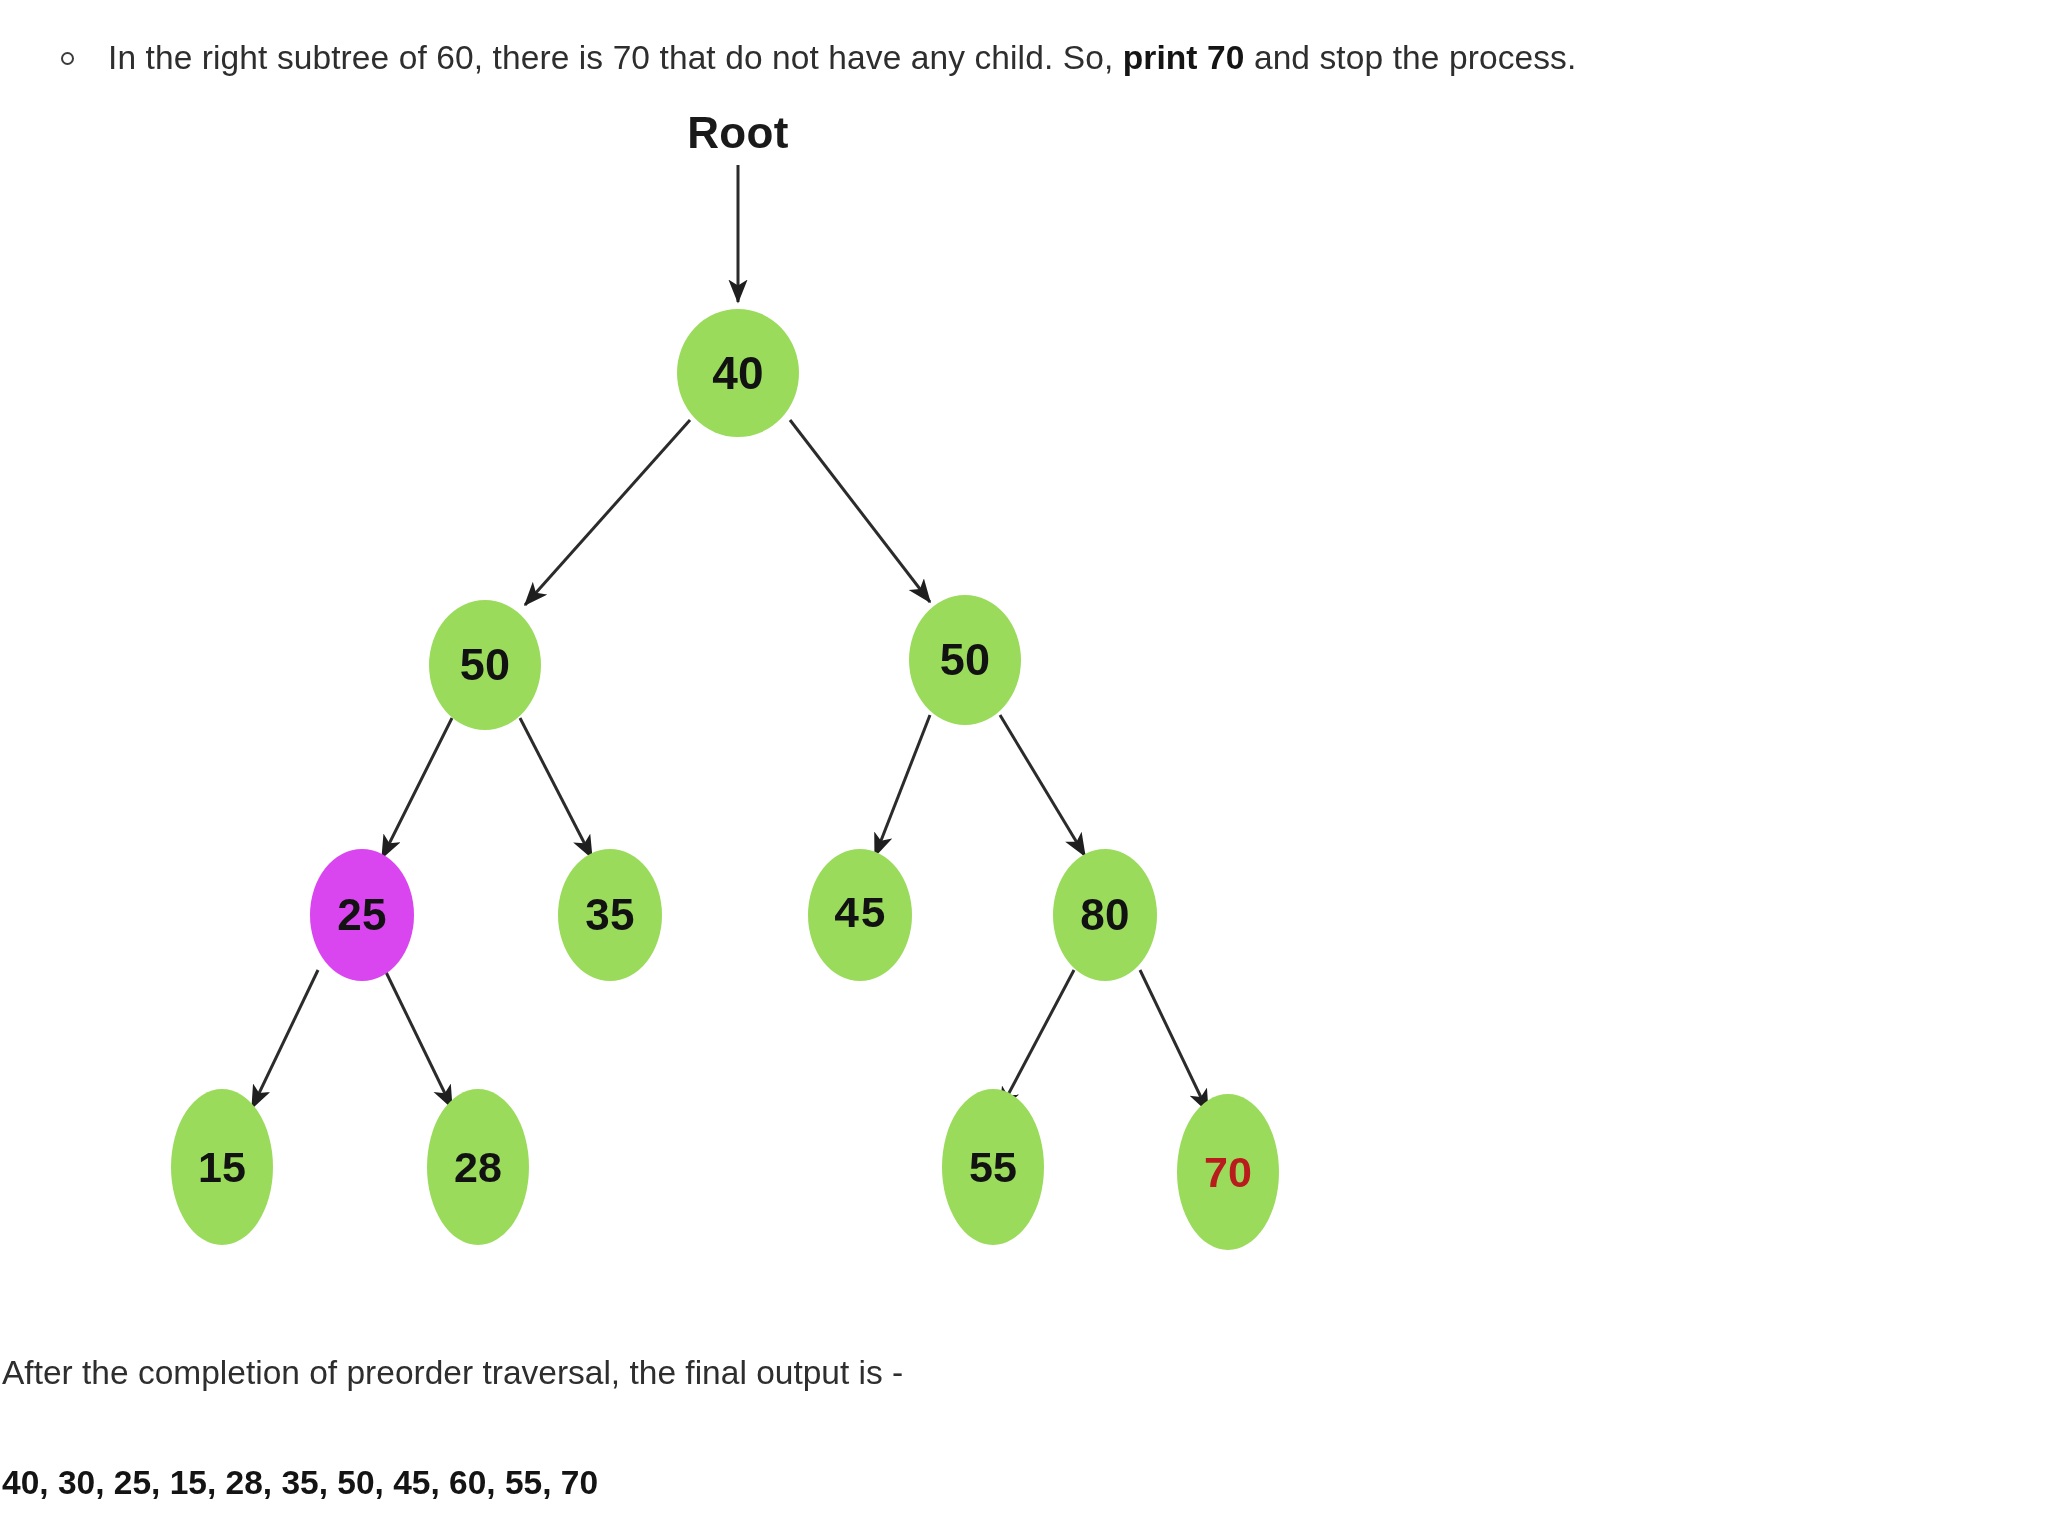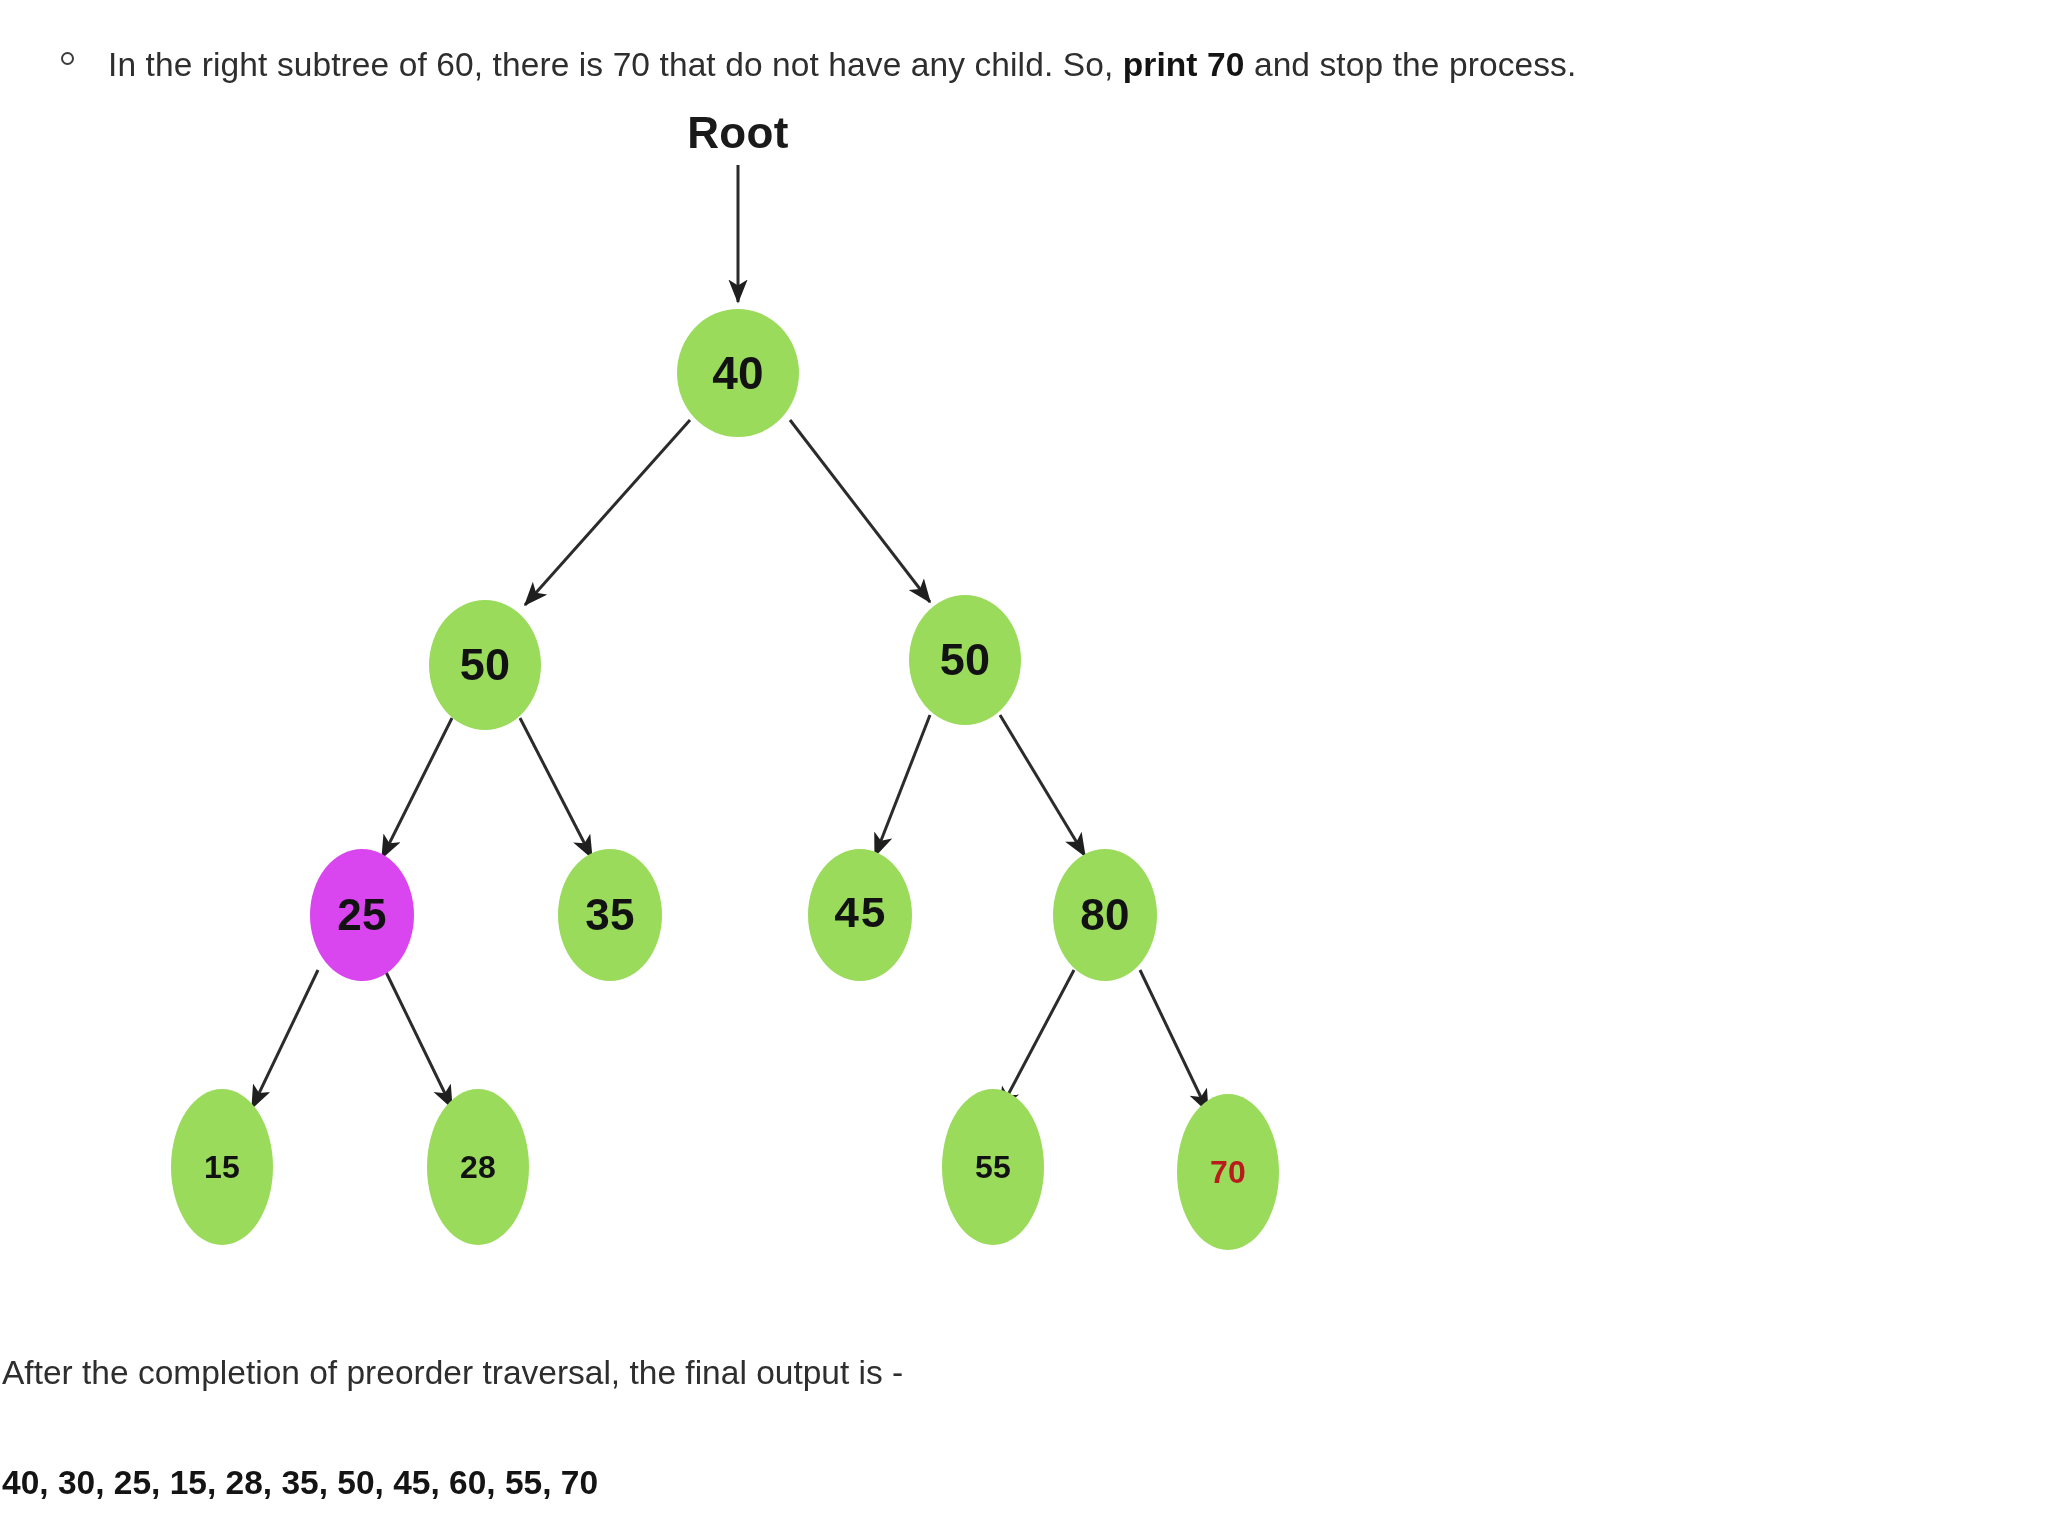--- a/index.html
+++ b/index.html
@@ -17,21 +17,21 @@
   }
 
   
   #bullet-line {
     position: absolute;
     left: 0px;
     top: 28px;
     width: 2000px;
     height: 60px;
     display: flex;
-    align-items: flex-end;
+    align-items: center;
   }
   #bullet-marker {
     width: 22px;
     height: 60px;
     margin-left: 56px;
     display: flex;
     align-items: center;
     justify-content: center;
     flex: none;
   }
@@ -87,21 +87,21 @@
     justify-content: center;
     border-radius: 50%;
     color: #121212;
     font-weight: 700;
     letter-spacing: 0.2px;
     user-select: none;
   }
   .node.lvl1 { width: 122px; height: 128px; font-size: 46px; }
   .node.lvl2 { width: 112px; height: 130px; font-size: 45px; }
   .node.lvl3 { width: 104px; height: 132px; font-size: 44px; }
-  .node.lvl4 { width: 102px; height: 156px; font-size: 32px; }
+  .node.lvl4 { width: 102px; height: 156px; font-size: 43px; }
 
   
   #after-text {
     position: absolute;
     left: 2px;
     top: 1350px;
     font-size: 33.5px;
     line-height: 46px;
     color: #2e2e2e;
     white-space: nowrap;

